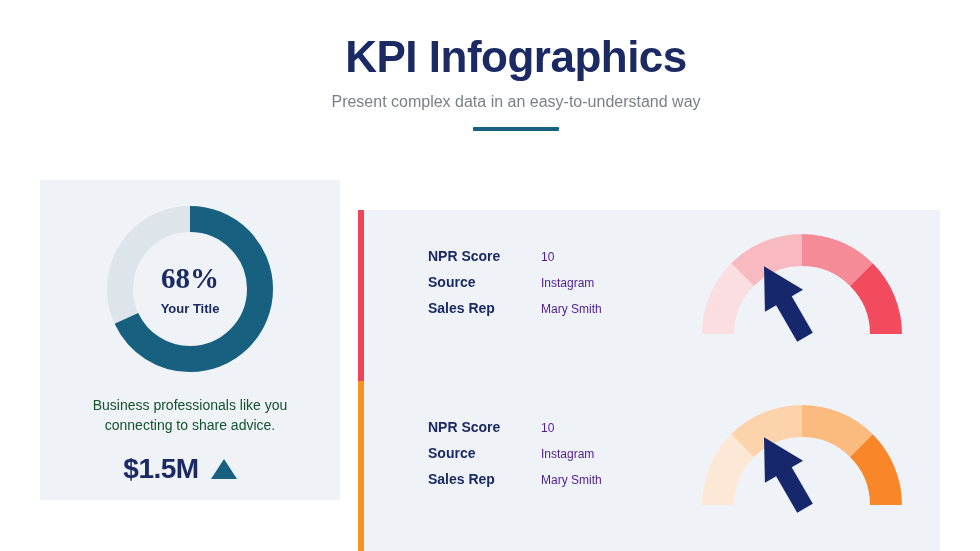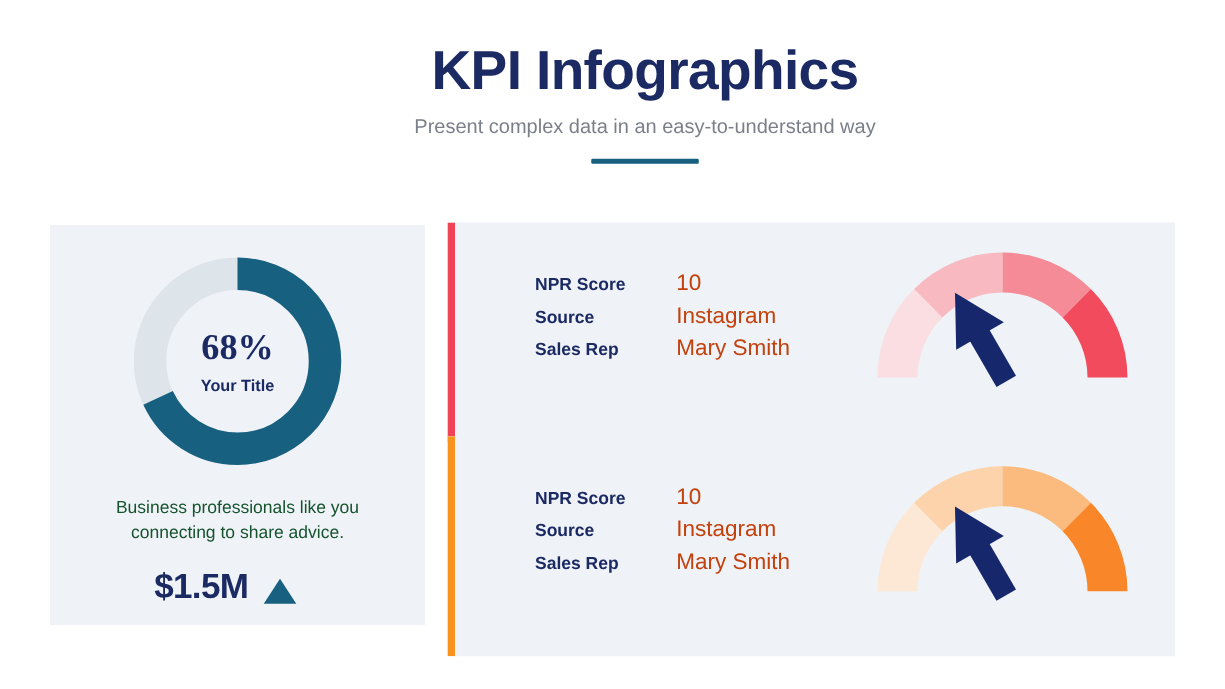--- a/index.html
+++ b/index.html
@@ -100,21 +100,21 @@
     font-size: 14px;
     color: #14532d;
     line-height: 1.45;
   }
   #donut-metric-row {
     position: absolute;
     left: 0;
     top: 275px;
     width: 280px;
     display: flex;
-    align-items: flex-end;
+    align-items: center;
     justify-content: center;
     gap: 12px;
   }
   #donut-metric-value {
     font-size: 28px;
     font-weight: bold;
     color: #1b2a63;
     line-height: 1;
     letter-spacing: -0.5px;
   }
@@ -127,20 +127,21 @@
   }
 
   
   .kpi-card {
     position: absolute;
     left: 358px;
     width: 582px;
     height: 176px;
     background: #eff2f7;
     overflow: hidden;
+    margin-top: 32px;
   }
   #kpi-card-1 { top: 178px; }
   #kpi-card-2 { top: 349px; }
   .card-accent {
     position: absolute;
     left: 0;
     top: 0;
     width: 6px;
     height: 100%;
   }
@@ -154,22 +155,22 @@
     align-items: baseline;
     height: 26px;
   }
   .kpi-key {
     width: 113px;
     font-size: 14px;
     font-weight: bold;
     color: #1b2a63;
   }
   .kpi-val {
-    font-size: 18px;
-    color: #c2410c;
+    font-size: 12px;
+    color: #4c1d95;
   }
   .gauge-wrap {
     position: absolute;
     right: 28px;
     top: 18px;
     width: 220px;
     height: 120px;
   }
   .gauge-svg { display: block; }
 </style>

